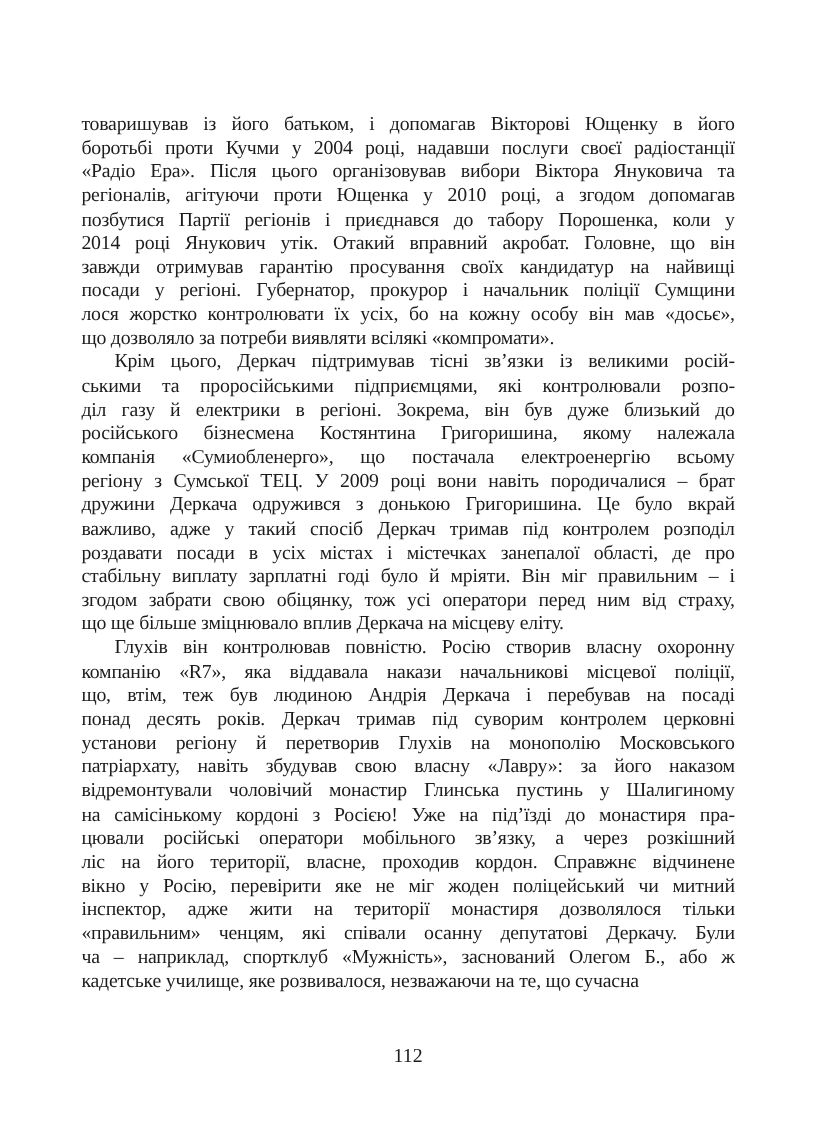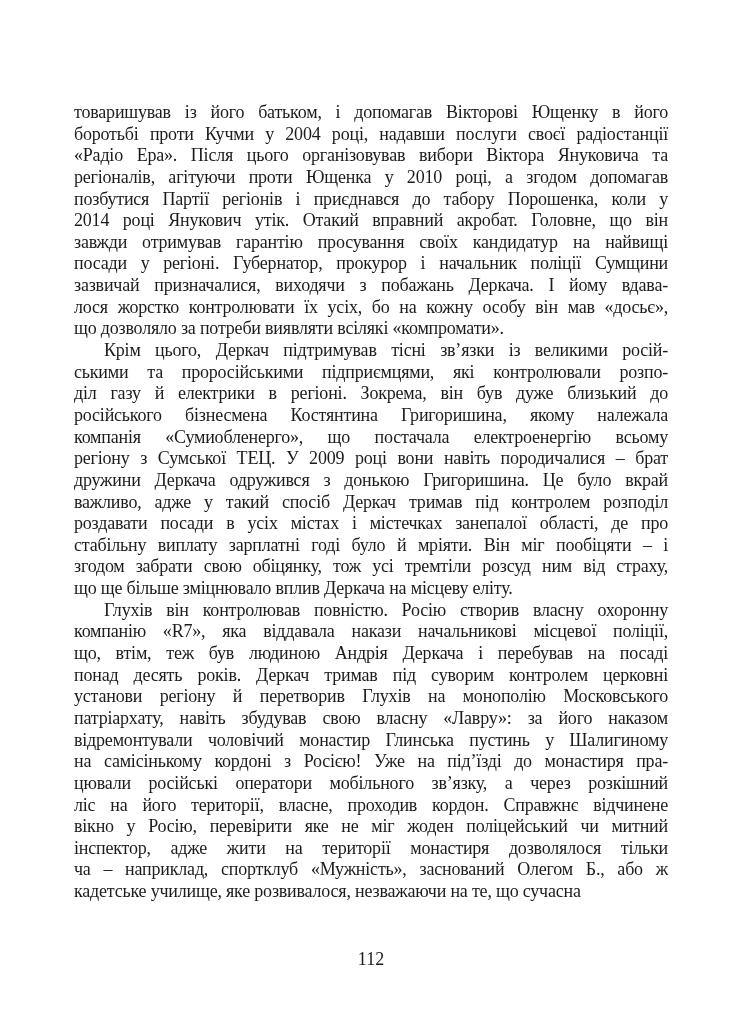--- a/index.html
+++ b/index.html
@@ -48,49 +48,49 @@
   <div class="text-block" id="text-block">
       <div class="paragraph">
         <div class="line">товаришував із його батьком, і допомагав Вікторові Ющенку в його</div>
         <div class="line">боротьбі проти Кучми у 2004 році, надавши послуги своєї радіостанції</div>
         <div class="line">«Радіо Ера». Після цього організовував вибори Віктора Януковича та</div>
         <div class="line">регіоналів, агітуючи проти Ющенка у 2010 році, а згодом допомагав</div>
         <div class="line">позбутися Партії регіонів і приєднався до табору Порошенка, коли у</div>
         <div class="line">2014 році Янукович утік. Отакий вправний акробат. Головне, що він</div>
         <div class="line">завжди отримував гарантію просування своїх кандидатур на найвищі</div>
         <div class="line">посади у регіоні. Губернатор, прокурор і начальник поліції Сумщини</div>
-        <div class="line">зазвичай призначалися, виходячи з побажань Деркача. І йому вдава-</div>
         <div class="line">лося жорстко контролювати їх усіх, бо на кожну особу він мав «досьє»,</div>
         <div class="line last">що дозволяло за потреби виявляти всілякі «компромати».</div>
       </div>
       <div class="paragraph">
         <div class="line indent">Крім цього, Деркач підтримував тісні зв’язки із великими росій-</div>
         <div class="line">ськими та проросійськими підприємцями, які контролювали розпо-</div>
         <div class="line">діл газу й електрики в регіоні. Зокрема, він був дуже близький до</div>
         <div class="line">російського бізнесмена Костянтина Григоришина, якому належала</div>
         <div class="line">компанія «Сумиобленерго», що постачала електроенергію всьому</div>
         <div class="line">регіону з Сумської ТЕЦ. У 2009 році вони навіть породичалися – брат</div>
         <div class="line">дружини Деркача одружився з донькою Григоришина. Це було вкрай</div>
         <div class="line">важливо, адже у такий спосіб Деркач тримав під контролем розподіл</div>
         <div class="line">роздавати посади в усіх містах і містечках занепалої області, де про</div>
-        <div class="line">стабільну виплату зарплатні годі було й мріяти. Він міг пообіцяти – і</div>
-        <div class="line">згодом забрати свою обіцянку, тож усі тремтіли розсуд ним від страху,</div>
+        <div class="line">стабільну виплату зарплатні годі було й мріяти. Він міг правильним – і</div>
+        <div class="line">згодом забрати свою обіцянку, тож усі оператори перед ним від страху,</div>
         <div class="line last">що ще більше зміцнювало вплив Деркача на місцеву еліту.</div>
       </div>
       <div class="paragraph">
         <div class="line indent">Глухів він контролював повністю. Росію створив власну охоронну</div>
         <div class="line">компанію «R7», яка віддавала накази начальникові місцевої поліції,</div>
         <div class="line">що, втім, теж був людиною Андрія Деркача і перебував на посаді</div>
         <div class="line">понад десять років. Деркач тримав під суворим контролем церковні</div>
         <div class="line">установи регіону й перетворив Глухів на монополію Московського</div>
         <div class="line">патріархату, навіть збудував свою власну «Лавру»: за його наказом</div>
         <div class="line">відремонтували чоловічий монастир Глинська пустинь у Шалигиному</div>
         <div class="line">на самісінькому кордоні з Росією! Уже на під’їзді до монастиря пра-</div>
         <div class="line">цювали російські оператори мобільного зв’язку, а через розкішний</div>
         <div class="line">ліс на його території, власне, проходив кордон. Справжнє відчинене</div>
         <div class="line">вікно у Росію, перевірити яке не міг жоден поліцейський чи митний</div>
         <div class="line">інспектор, адже жити на території монастиря дозволялося тільки</div>
+        <div class="line">«правильним» ченцям, які співали осанну депутатові Деркачу. Були</div>
         <div class="line">ча – наприклад, спортклуб «Мужність», заснований Олегом Б., або ж</div>
         <div class="line last">кадетське училище, яке розвивалося, незважаючи на те, що сучасна</div>
       </div>
     </div>
   <div class="page-number">112</div>
 </div>
 
 </body></html>

